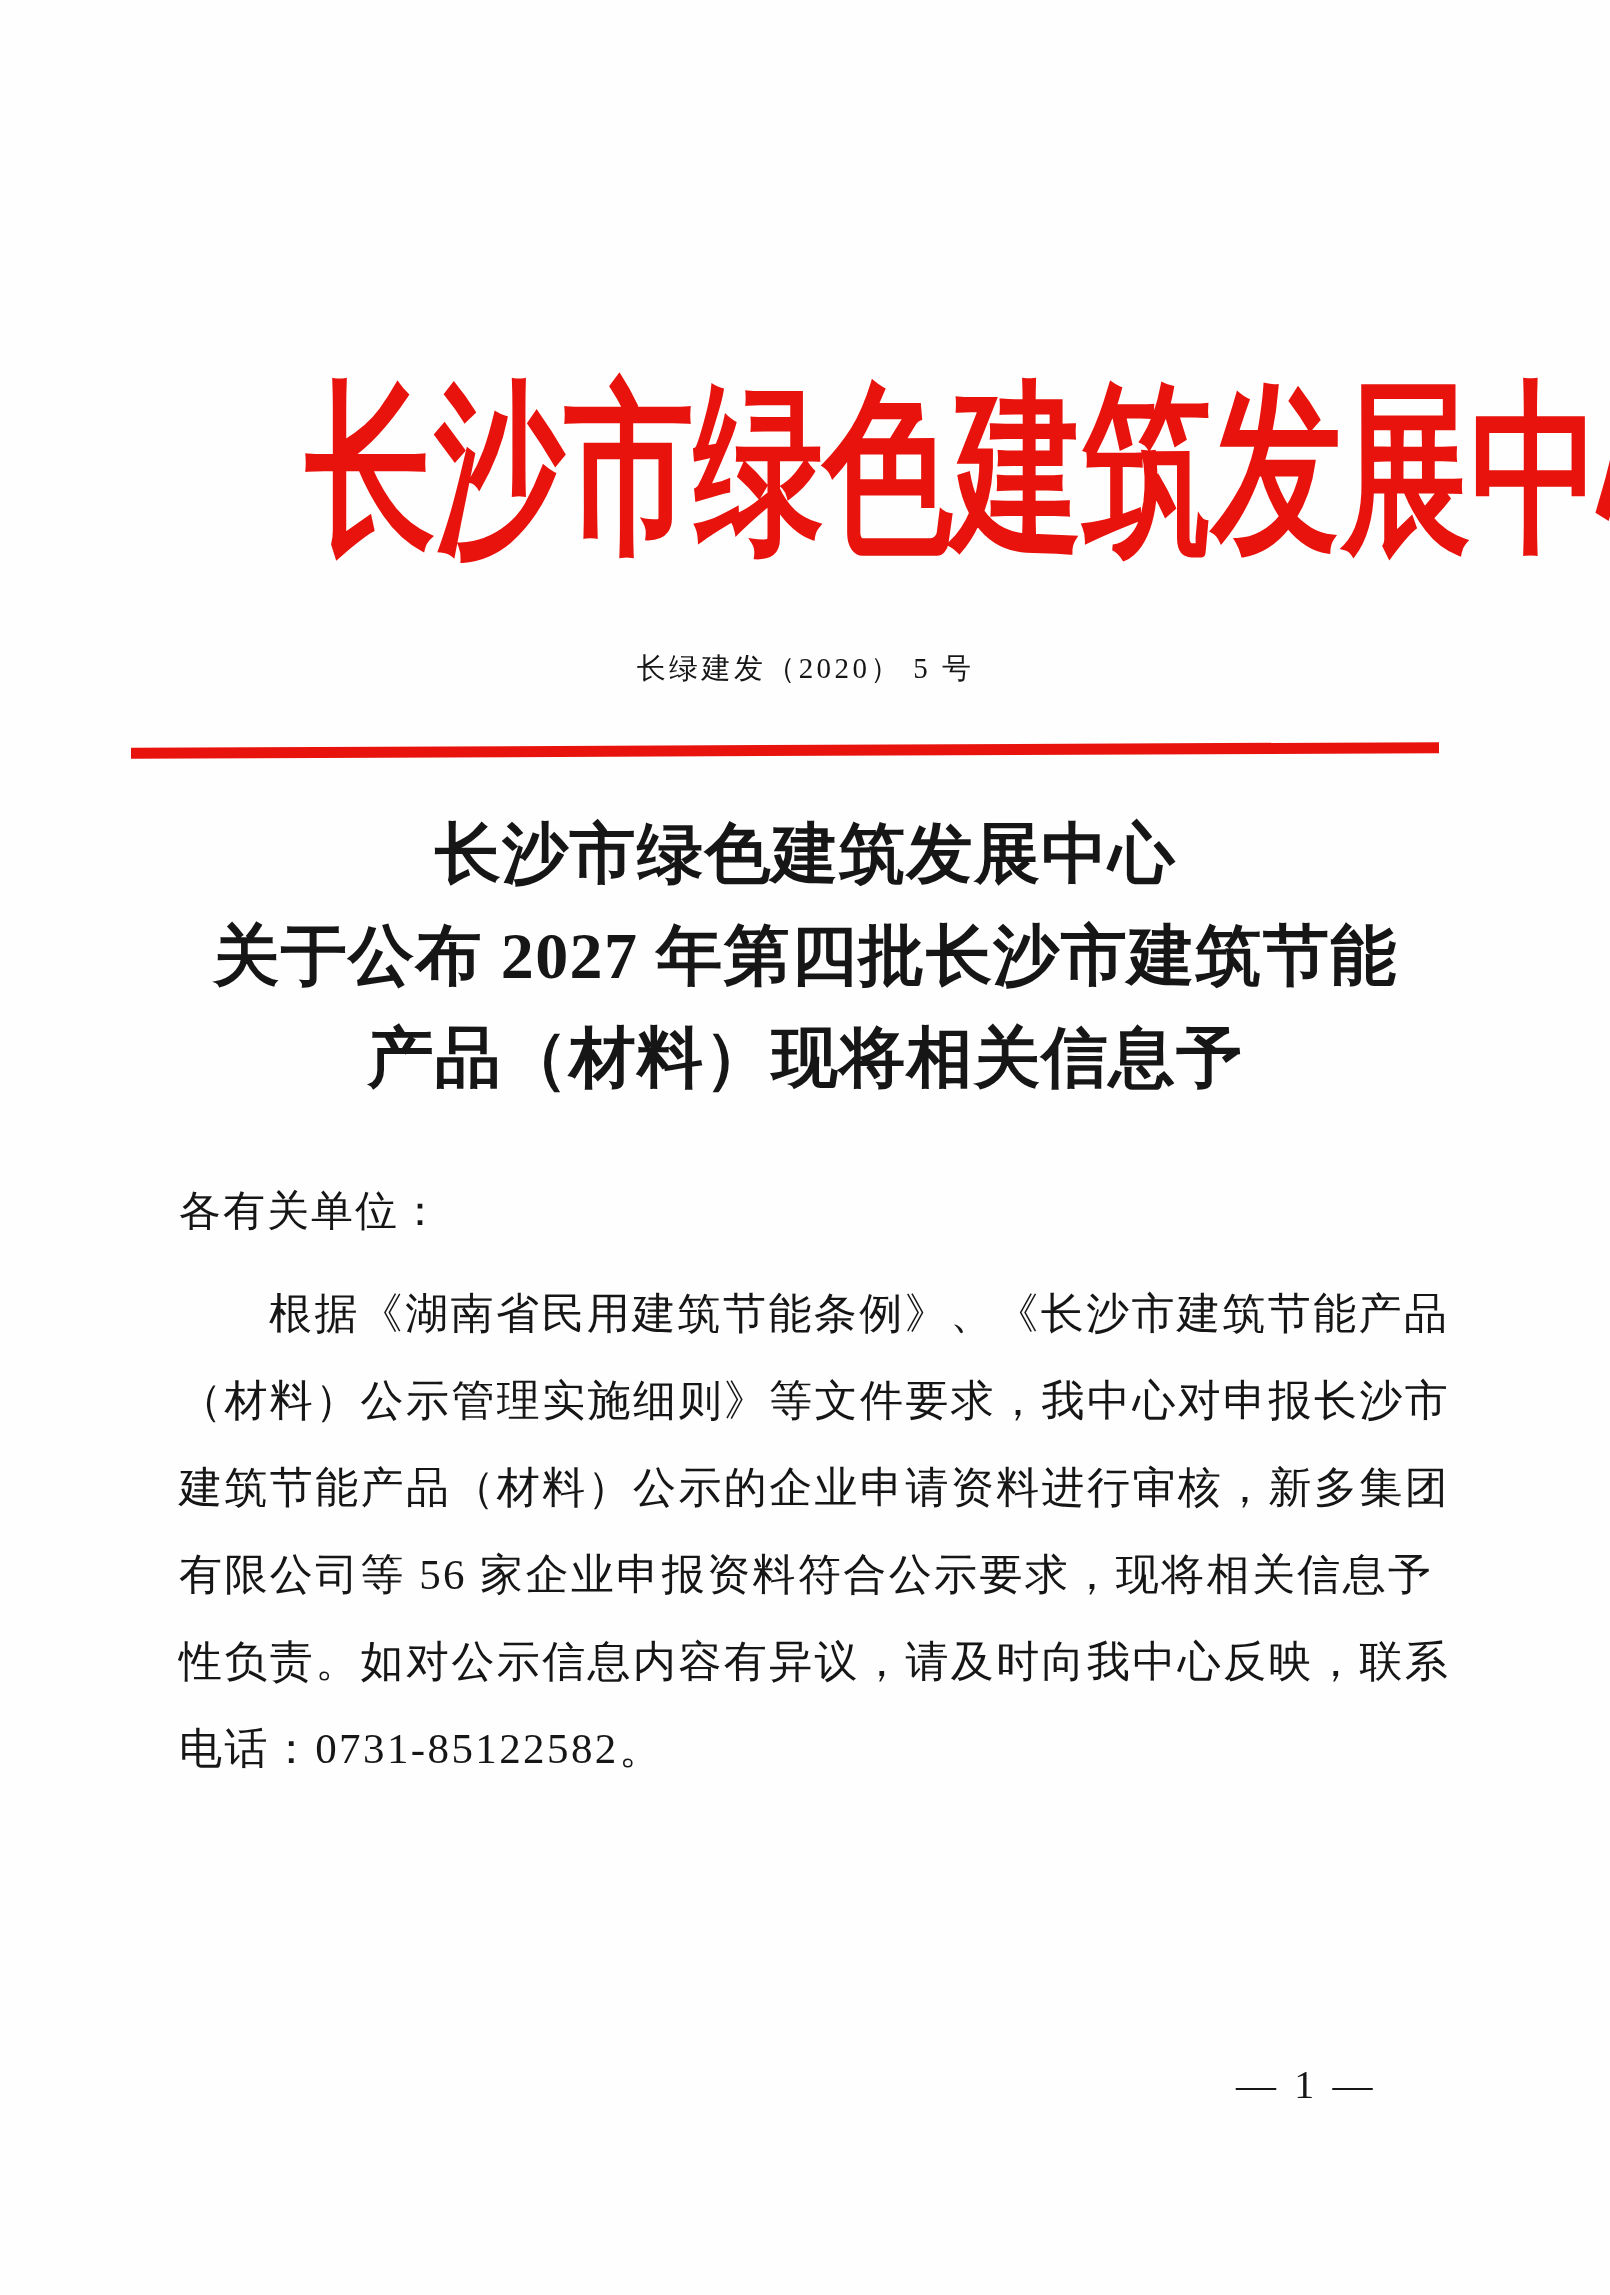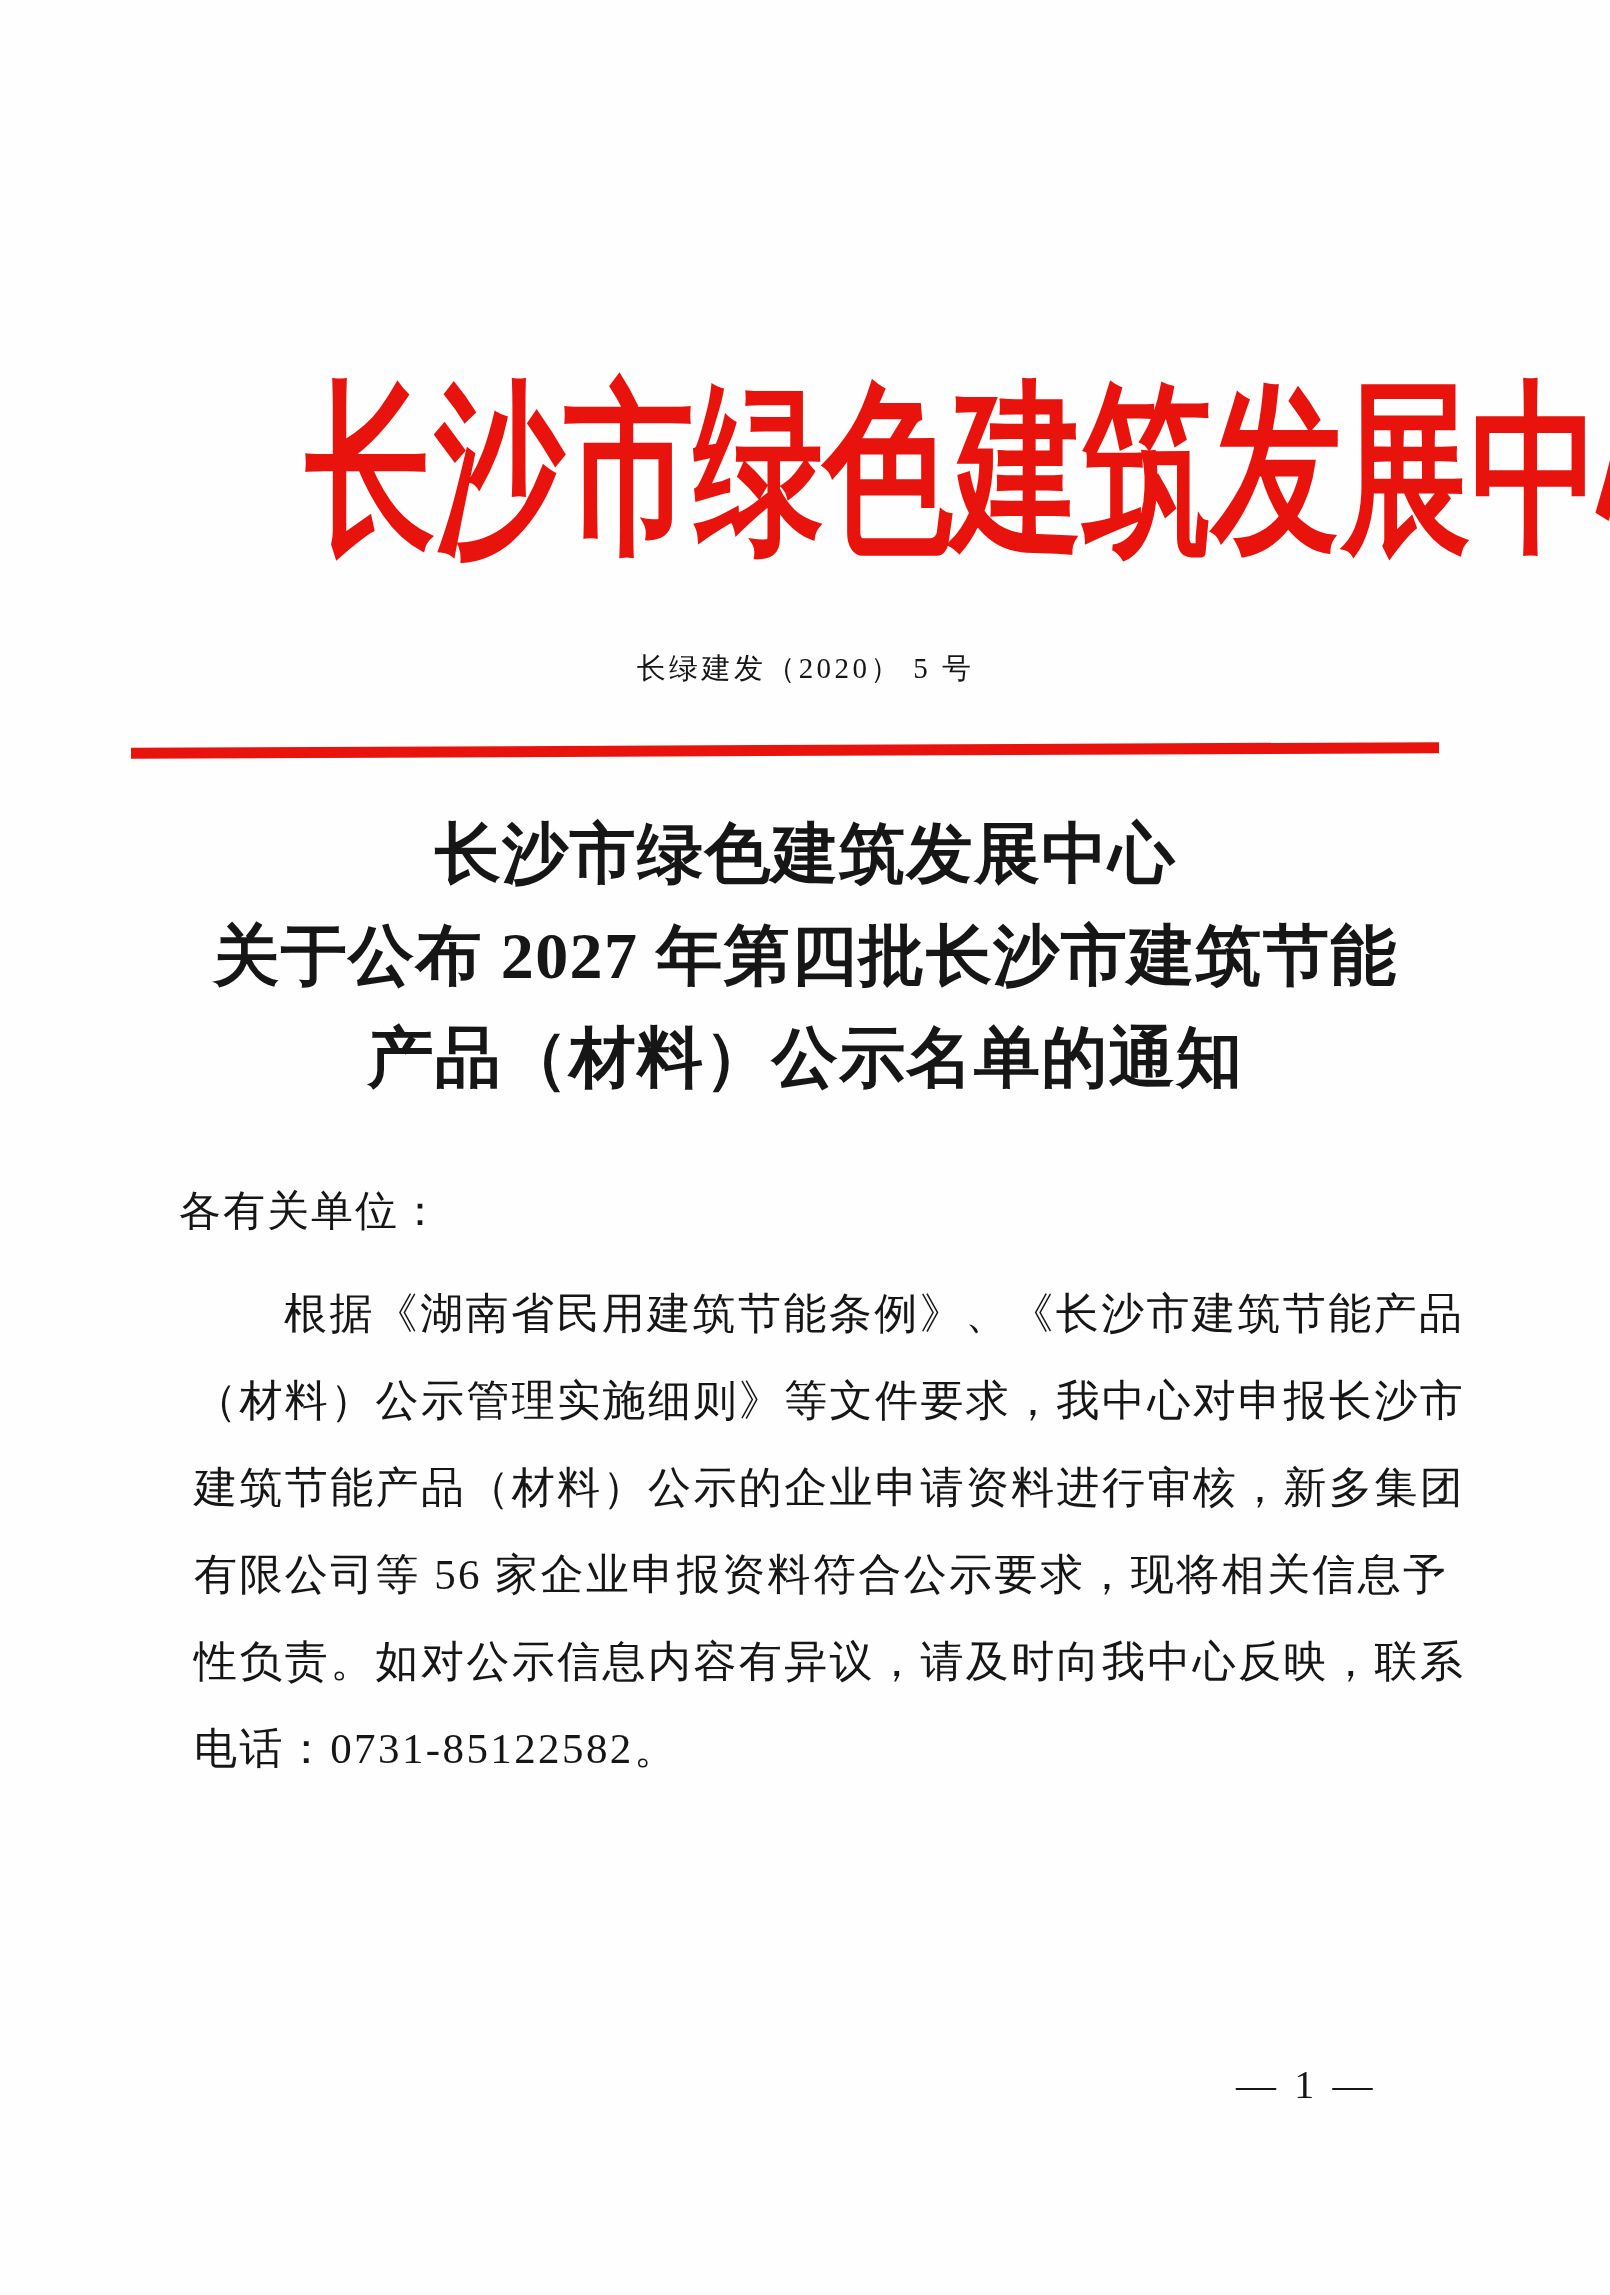--- a/index.html
+++ b/index.html
@@ -79,21 +79,20 @@
     font-size: 42px;
     letter-spacing: 2px;
     line-height: 61px;
   }
   
   .body-block {
     position: absolute;
     top: 1270px;
     left: 179px;
     width: 1268px;
-    margin-left: 15px;
   }
   .body-line {
     font-size: 43px;
     line-height: 87px;
     letter-spacing: 2.4px;
     white-space: nowrap;
   }
   .body-line.indent {
     text-indent: 90px;
   }
@@ -119,21 +118,21 @@
   <div class="doc-number">长绿建发（2020） 5 号</div>
 
   <div class="red-rule"></div>
 
   <div class="subject">
 
       <div class="subject-line">长沙市绿色建筑发展中心</div>
 
       <div class="subject-line">关于公布 2027 年第四批长沙市建筑节能</div>
 
-      <div class="subject-line">产品（材料）公示名单的通知</div>
+      <div class="subject-line">产品（材料）现将相关信息予</div>
     </div>
 
   <div class="salutation">各有关单位：</div>
 
   <div class="body-block">
 
       <div class="body-line indent">根据《湖南省民用建筑节能条例》、《长沙市建筑节能产品</div>
 
       <div class="body-line">（材料）公示管理实施细则》等文件要求，我中心对申报长沙市</div>
 

